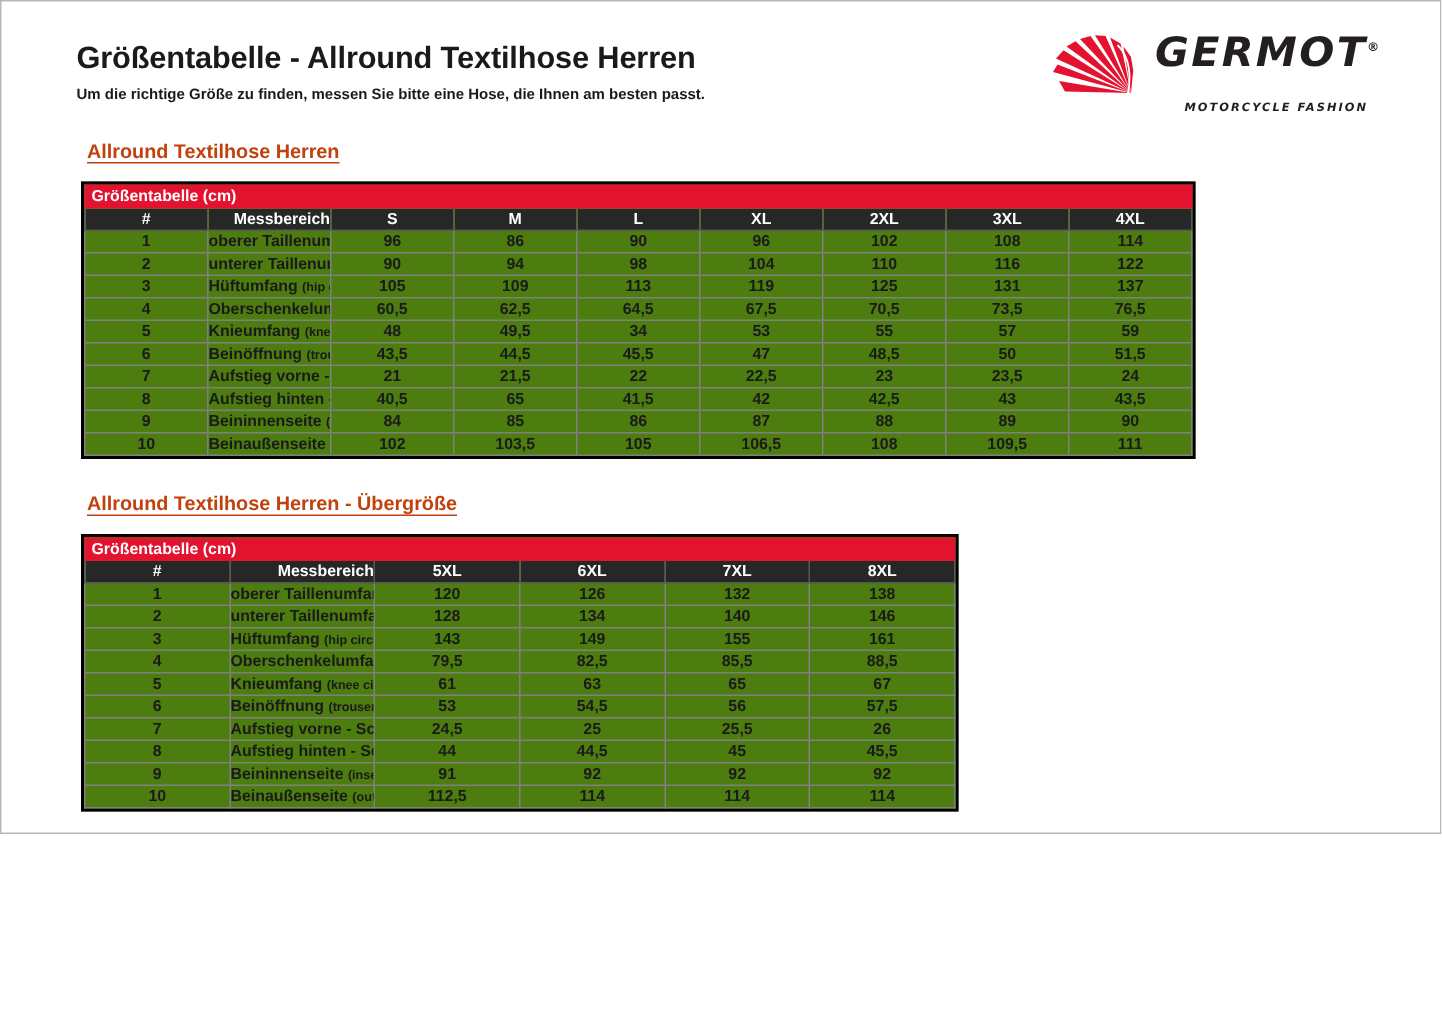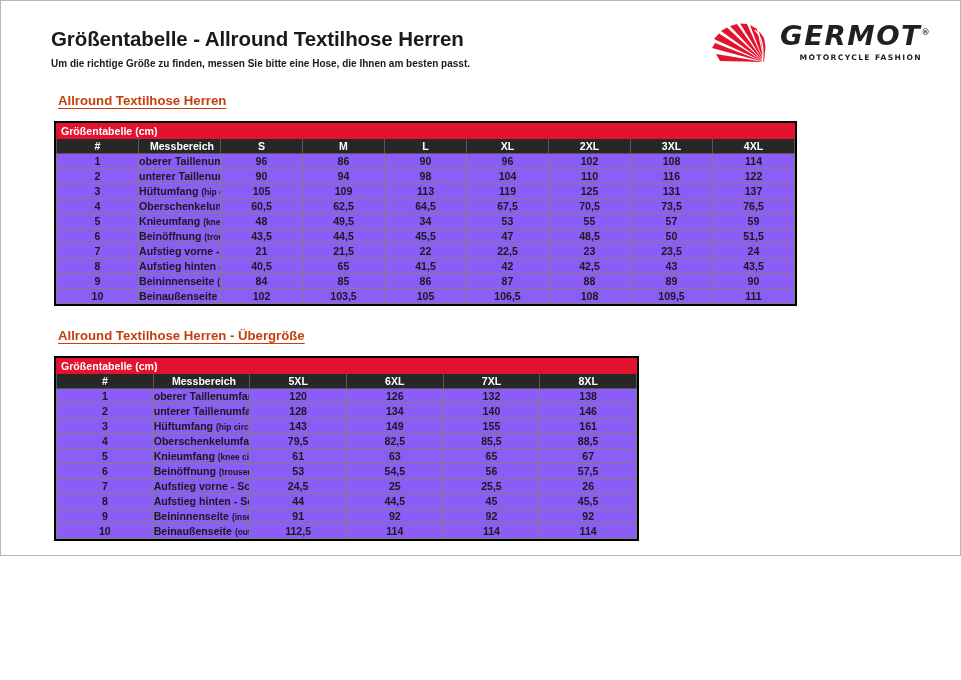--- a/index.html
+++ b/index.html
@@ -43,21 +43,21 @@
     font-size: 10px;
     font-weight: bold;
     color: #1a1a1a;
     margin: 7px 0 0 0;
     white-space: nowrap;
   }
 
   
   .logo {
     position: absolute;
-    right: 32px;
+    right: 42px;
     top: 18px;
     width: 222px;
     height: 52px;
   }
   .logo-mark {
     position: absolute;
     left: 2px;
     top: 2px;
     width: 68px;
     height: 46px;
@@ -82,43 +82,44 @@
   .logo-reg {
     font-size: 8px;
     vertical-align: super;
     font-style: normal;
     letter-spacing: 0;
   }
   .logo-tagline {
     font-family: "DejaVu Sans", sans-serif;
     font-size: 7.6px;
     font-weight: bold;
+    font-style: italic;
     letter-spacing: 1.35px;
     color: #231f20;
-    margin-top: 4px;
+    margin-top: 18px;
     text-align: right;
     padding-right: 6px;
   }
 
   
   .section-heading {
     position: absolute;
     font-size: 13.2px;
     font-weight: bold;
     color: #c2410c;
     text-decoration: underline;
     text-underline-offset: 3px;
     white-space: nowrap;
   }
 
   
   .tbl-wrap {
     position: absolute;
     border: 2px solid #000000;
-    background: #8b5cf6;
+    background: #4d7c0f;
     box-sizing: border-box;
   }
   table.sizes {
     border-collapse: collapse;
     width: 100%;
     table-layout: fixed;
   }
   table.sizes td, table.sizes th {
     border: 1px solid #808080;
     padding: 0;
@@ -144,21 +145,21 @@
     border-color: #E3122F;
   }
   
   tr.head th {
     background: #272727;
     color: #ffffff;
     border-color: #595959;
     height: 15px;
   }
   tr.head th.c-measure {
-    text-align: center;
+    text-align: right;
     padding-left: 5px;
   }
   td.c-num {
     width: 52px;
   }
   td.c-measure {
     text-align: left;
     padding-left: 5px;
     font-weight: bold;
   }

